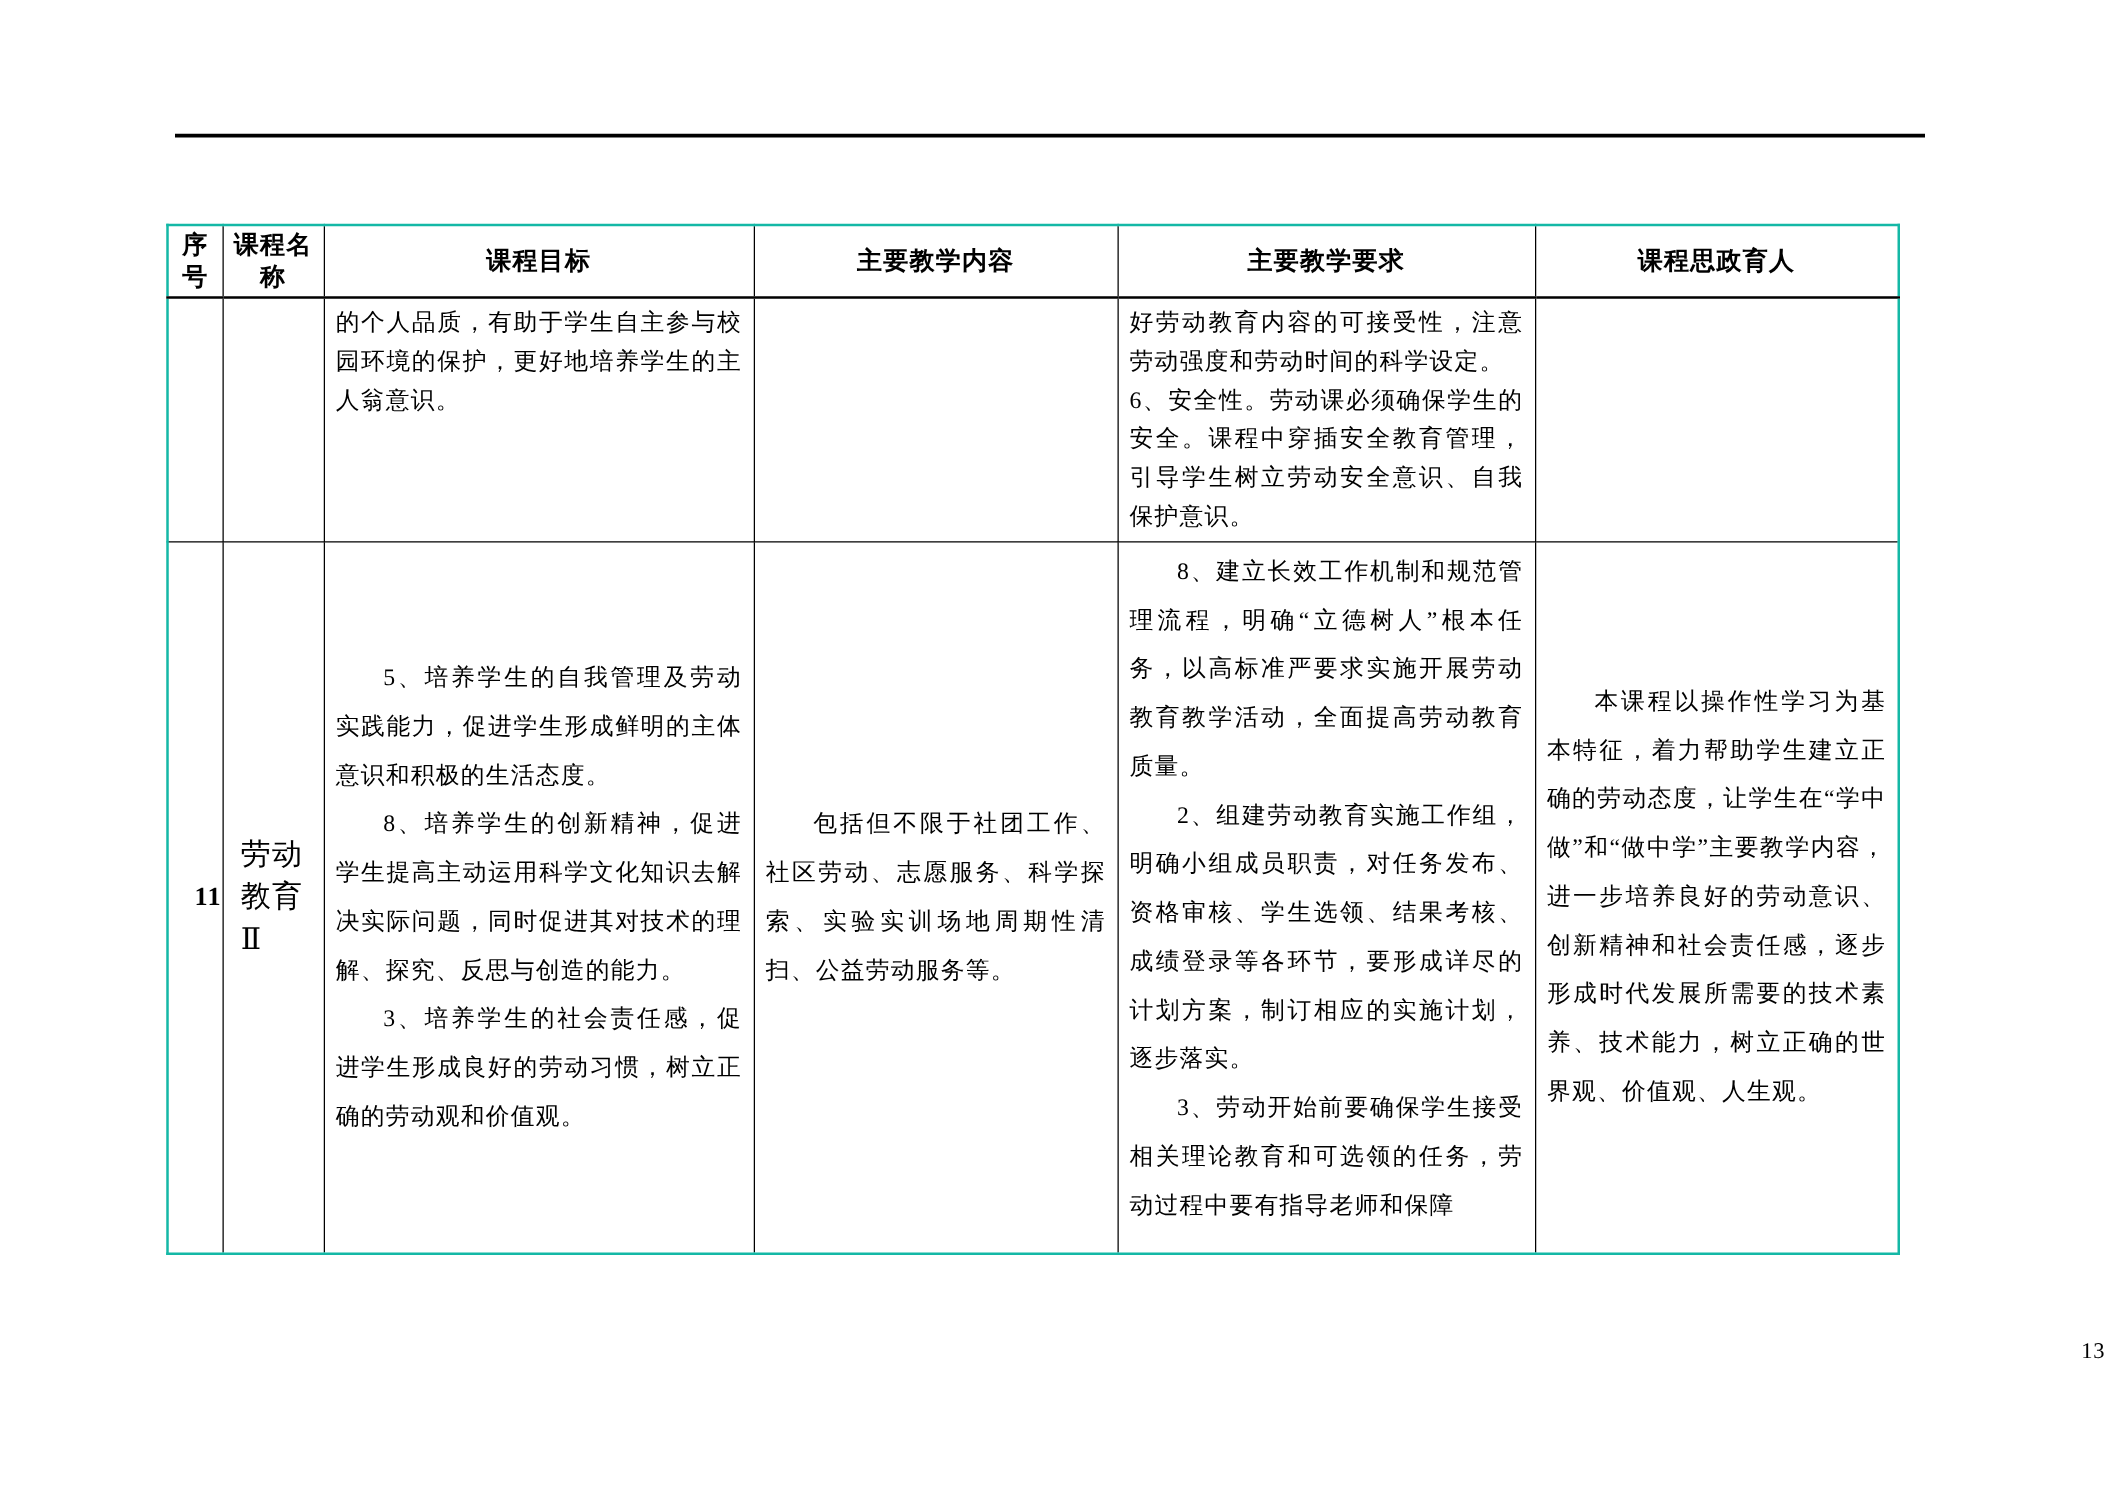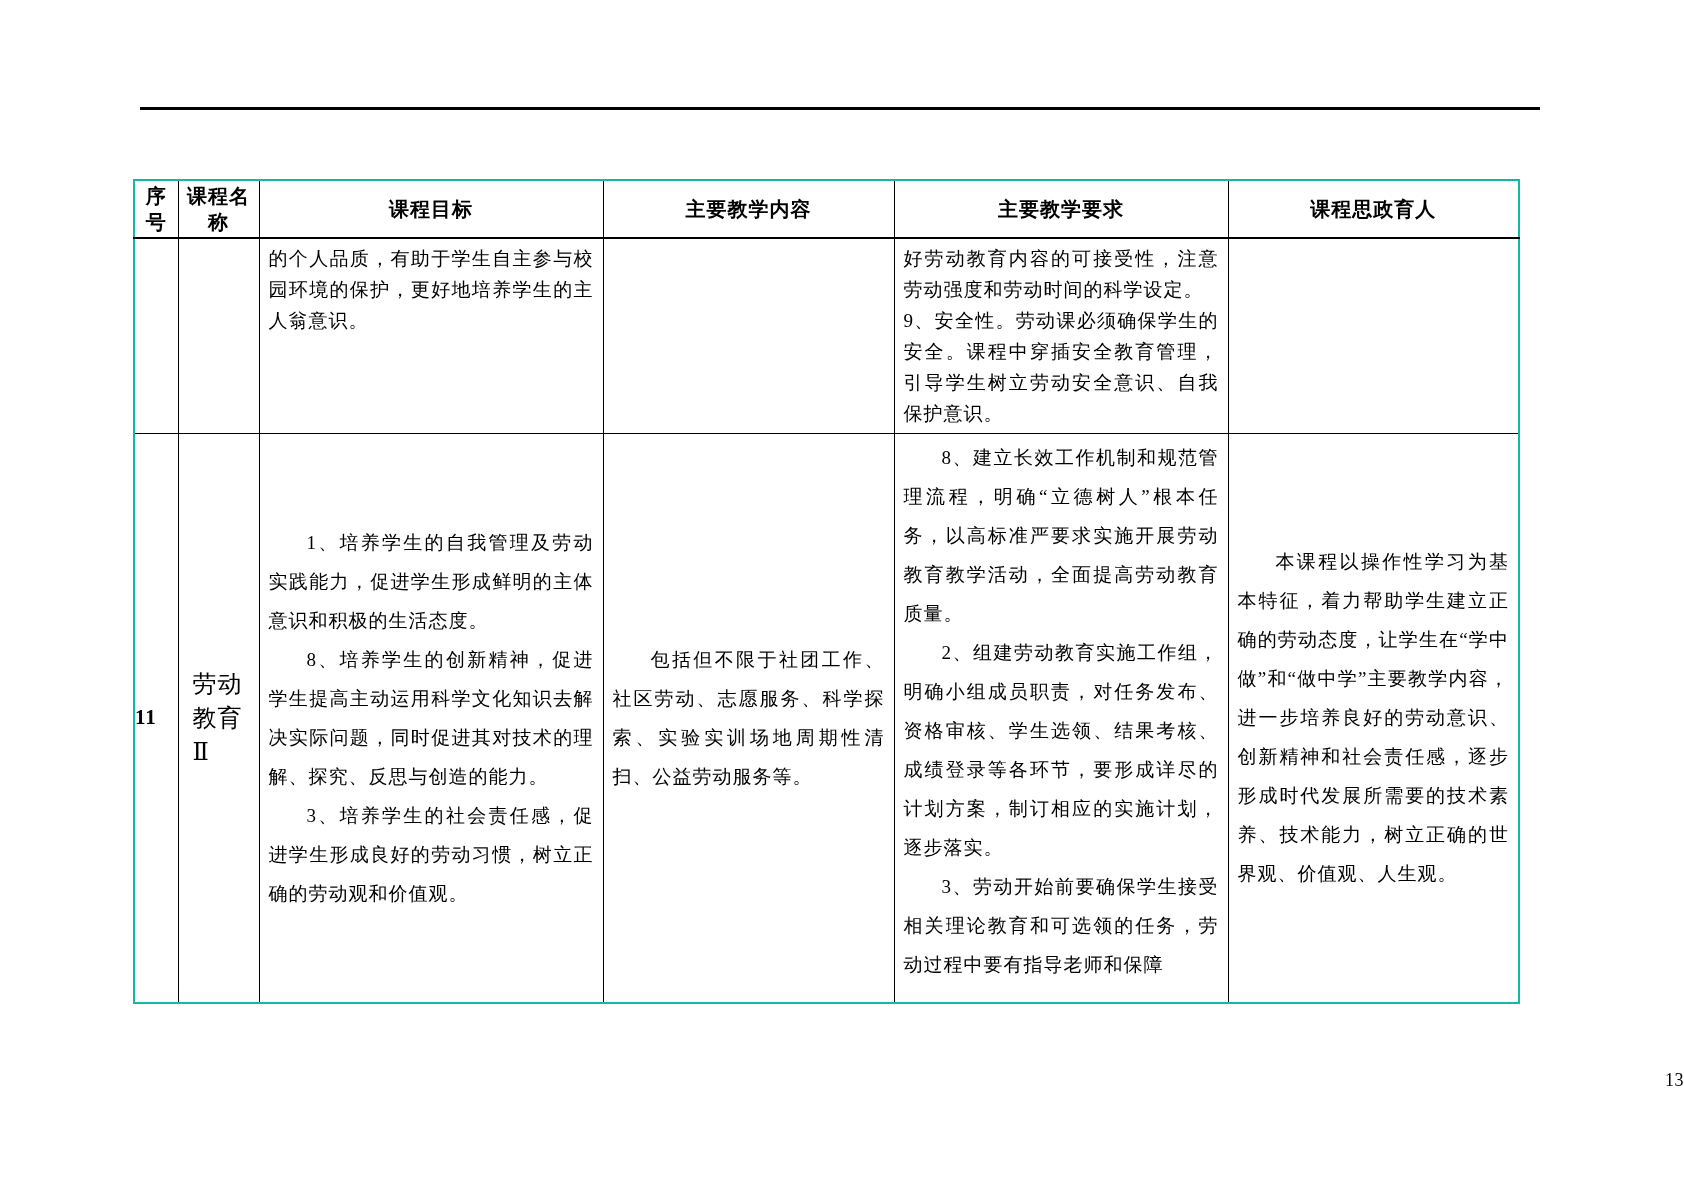--- a/index.html
+++ b/index.html
@@ -56,21 +56,21 @@
   .course-table td p {
     margin: 0;
     text-align: justify;
   }
   .cell-top { vertical-align: top; margin-top: 20px; }
   .cell-mid { vertical-align: middle; }
   .lh31 p { line-height: 31px; }
   .lh39 p { line-height: 39px; }
   .indent p { text-indent: 2em; }
   td.serial-cell {
-    text-align: left;
+    text-align: right;
     vertical-align: middle;
     font-weight: bold;
     font-size: 21px;
     padding: 0;
   }
   td.course-name-cell {
     vertical-align: middle;
     font-size: 24px;
     line-height: 34px;
     padding: 0 6px 0 14px;
@@ -116,30 +116,30 @@
 
   <tr class="row-cont">
     <td class="serial-cell"></td>
     <td class="course-name-cell"></td>
     <td class="cell-top lh31">
       <p>的个人品质，有助于学生自主参与校园环境的保护，更好地培养学生的主人翁意识。</p>
     </td>
     <td class="cell-top lh31"></td>
     <td class="cell-top lh31">
       <p>好劳动教育内容的可接受性，注意劳动强度和劳动时间的科学设定。</p>
-      <p>9、安全性。劳动课必须确保学生的安全。课程中穿插安全教育管理，引导学生树立劳动安全意识、自我保护意识。</p>
+      <p>6、安全性。劳动课必须确保学生的安全。课程中穿插安全教育管理，引导学生树立劳动安全意识、自我保护意识。</p>
     </td>
     <td class="cell-top lh31"></td>
   </tr>
 
   <tr class="row-main">
     <td class="serial-cell">11</td>
     <td class="course-name-cell">劳动教育Ⅱ</td>
     <td class="cell-mid lh39 indent">
-      <p>1、培养学生的自我管理及劳动实践能力，促进学生形成鲜明的主体意识和积极的生活态度。</p>
+      <p>5、培养学生的自我管理及劳动实践能力，促进学生形成鲜明的主体意识和积极的生活态度。</p>
       <p>8、培养学生的创新精神，促进学生提高主动运用科学文化知识去解决实际问题，同时促进其对技术的理解、探究、反思与创造的能力。</p>
       <p>3、培养学生的社会责任感，促进学生形成良好的劳动习惯，树立正确的劳动观和价值观。</p>
     </td>
     <td class="cell-mid lh39 indent">
       <p>包括但不限于社团工作、社区劳动、志愿服务、科学探索、实验实训场地周期性清扫、公益劳动服务等。</p>
     </td>
     <td class="cell-top lh39 indent">
       <p>8、建立长效工作机制和规范管理流程，明确“立德树人”根本任务，以高标准严要求实施开展劳动教育教学活动，全面提高劳动教育质量。</p>
       <p>2、组建劳动教育实施工作组，明确小组成员职责，对任务发布、资格审核、学生选领、结果考核、成绩登录等各环节，要形成详尽的计划方案，制订相应的实施计划，逐步落实。</p>
       <p>3、劳动开始前要确保学生接受相关理论教育和可选领的任务，劳动过程中要有指导老师和保障</p>

